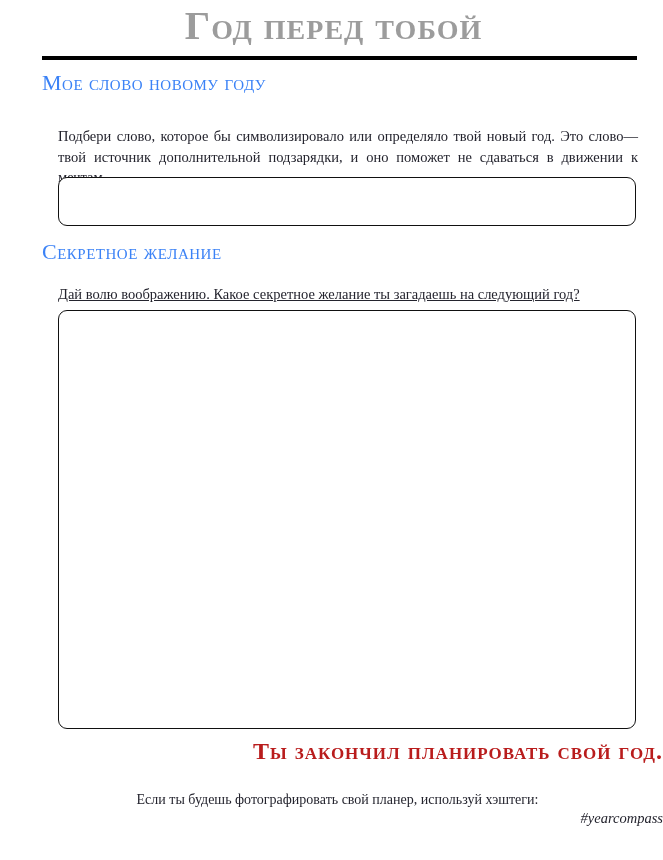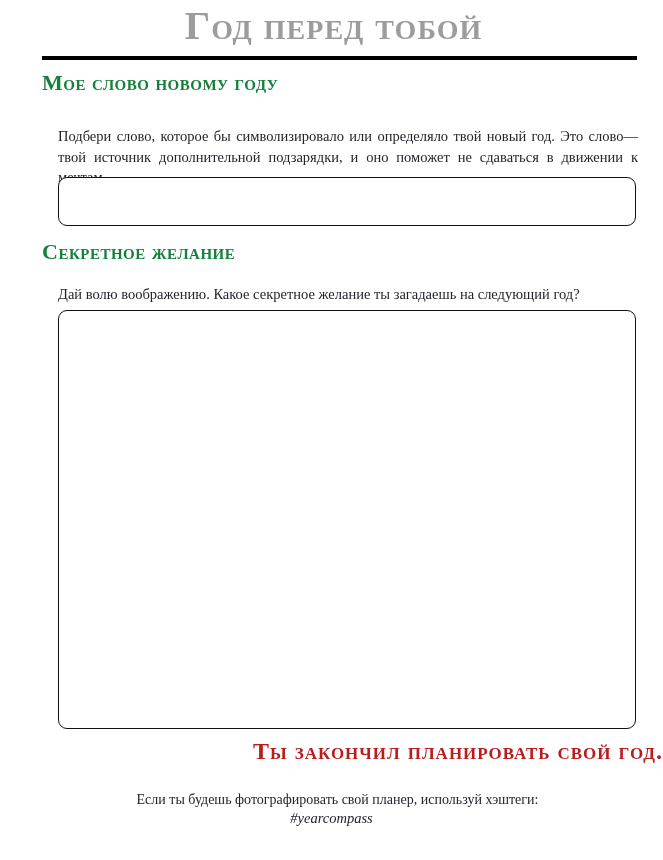--- a/index.html
+++ b/index.html
@@ -33,37 +33,37 @@
     height: 4px;
     background: #000000;
   }
   .section-heading {
     position: absolute;
     left: 42px;
     font-variant: small-caps;
     font-size: 22px;
     line-height: 26px;
     letter-spacing: 0.5px;
-    color: #15803d;
-    font-weight: bold;
+    color: #3b82f6;
+    font-weight: normal;
     text-align: center;
   }
   .heading-word { top: 70px; }
   .heading-wish { top: 239px; }
   .section-desc {
     position: absolute;
     left: 58px;
     width: 580px;
     font-size: 14.5px;
     line-height: 20.5px;
     text-align: justify;
     color: #24242e;
   }
   .desc-word { top: 126px; }
-  .desc-wish { top: 284px; text-align: left; }
+  .desc-wish { top: 284px; text-align: left; text-decoration: underline; }
   .fill-box {
     position: absolute;
     left: 58px;
     width: 578px;
     border: 1.5px solid #111111;
     border-radius: 9px;
     background: #ffffff;
   }
   .box-word { top: 177px; height: 49px; }
   .box-wish { top: 310px; height: 419px; }
@@ -88,21 +88,21 @@
     font-size: 14px;
     line-height: 19px;
     color: #24242e;
     padding-left: 12px;
   }
   .footer-hashtag {
     position: absolute;
     top: 810px;
     left: 0;
     width: 663px;
-    text-align: center;
+    text-align: right;
     font-size: 14.5px;
     font-style: italic;
     color: #24242e;
   }
 </style>
 </head>
 <body>
 
 <div class="page">
 

